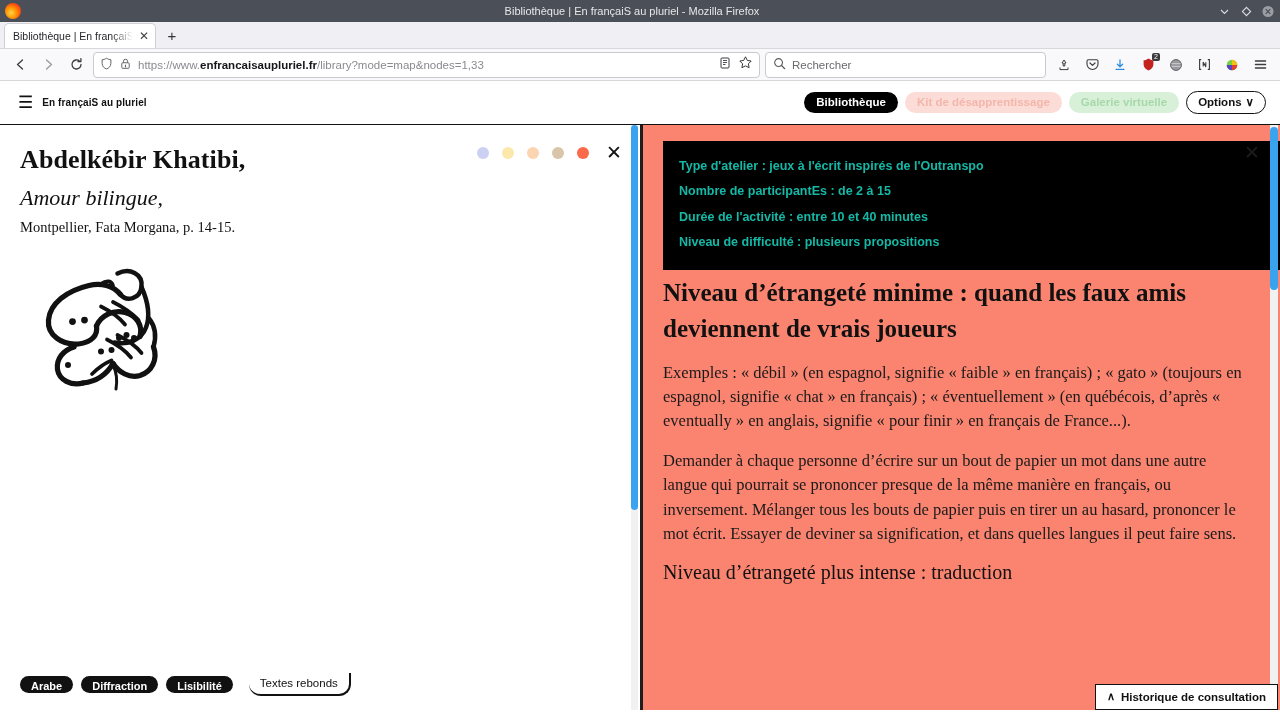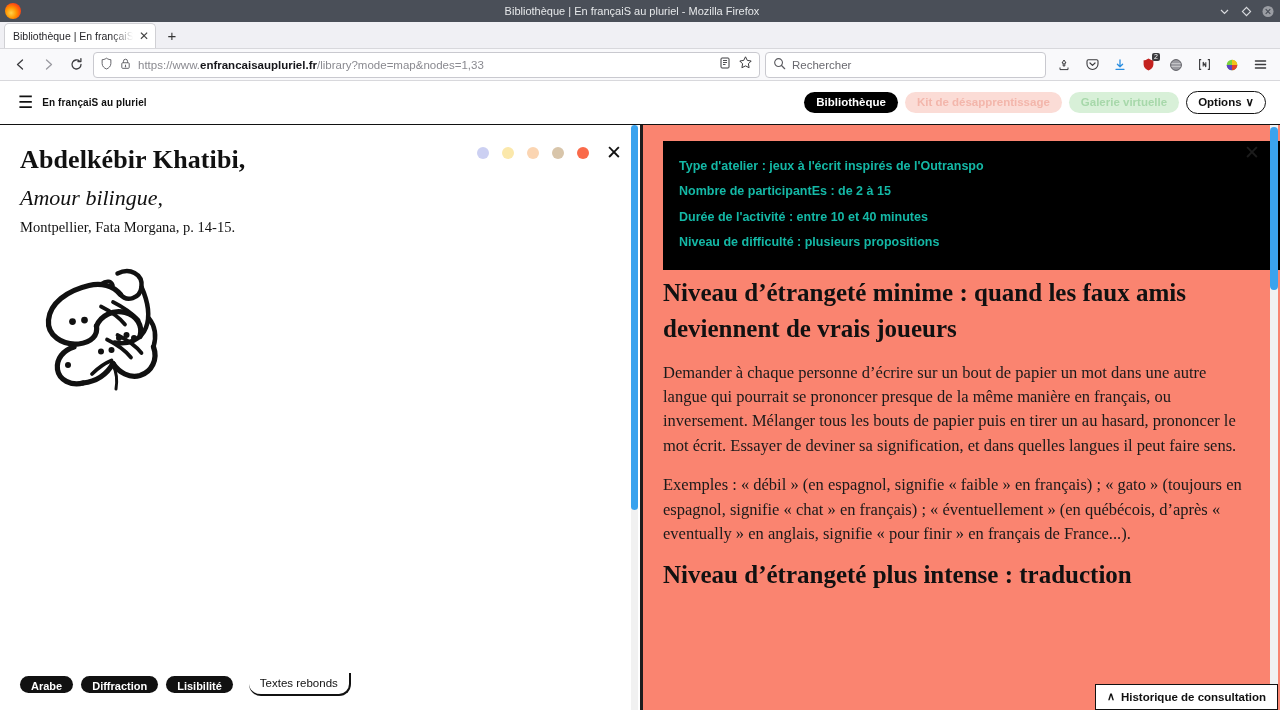--- a/index.html
+++ b/index.html
@@ -226,21 +226,21 @@
     font-size: 25px; font-weight: 700; color: #111;
     line-height: 1.45; margin-bottom: 13px; max-width: 580px;
   }
   .sec-para {
     font-family: "Liberation Serif", serif;
     font-size: 16.5px; line-height: 1.48; color: #1a1a1a;
     margin-bottom: 15px; max-width: 588px;
   }
   .sec-head2 {
     font-family: "Liberation Serif", serif;
-    font-size: 25px; font-weight: 700; color: #111;
+    font-size: 20px; font-weight: 400; color: #111;
   }
   .right-scrollbar {
     position: absolute; right: 2px; top: 0; width: 8px; height: 585px;
     background: #f1f1f1;
   }
   .right-thumb {
     position: absolute; left: 0; top: 2px; width: 8px; height: 163px;
     background: #3aa3ee; border-radius: 4px;
   }
   .hist-btn {
@@ -475,22 +475,22 @@
     <div class="right-inner">
 
       <div class="infobox">
         <div>Type d'atelier : jeux à l'écrit inspirés de l'Outranspo</div>
         <div>Nombre de participantEs : de 2 à 15</div>
         <div>Durée de l'activité : entre 10 et 40 minutes</div>
         <div>Niveau de difficulté : plusieurs propositions</div>
       </div>
 
       <div class="sec-head">Niveau d’étrangeté minime : quand les faux amis deviennent de vrais joueurs</div>
+      <div class="sec-para">Exemples : « débil » (en espagnol, signifie « faible » en français) ; « gato » (toujours en espagnol, signifie « chat » en français) ; « éventuellement » (en québécois, d’après « eventually » en anglais, signifie « pour finir » en français de France...).</div>
       <div class="sec-para">Demander à chaque personne d’écrire sur un bout de papier un mot dans une autre langue qui pourrait se prononcer presque de la même manière en français, ou inversement. Mélanger tous les bouts de papier puis en tirer un au hasard, prononcer le mot écrit. Essayer de deviner sa signification, et dans quelles langues il peut faire sens.</div>
-      <div class="sec-para">Exemples : « débil » (en espagnol, signifie « faible » en français) ; « gato » (toujours en espagnol, signifie « chat » en français) ; « éventuellement » (en québécois, d’après « eventually » en anglais, signifie « pour finir » en français de France...).</div>
       <div class="sec-head2">Niveau d’étrangeté plus intense : traduction</div>
     </div>
 
     <span class="right-close">✕</span>
 
     <div class="right-scrollbar">
       <div class="right-thumb"></div>
     </div>
 
     <div class="hist-btn">

